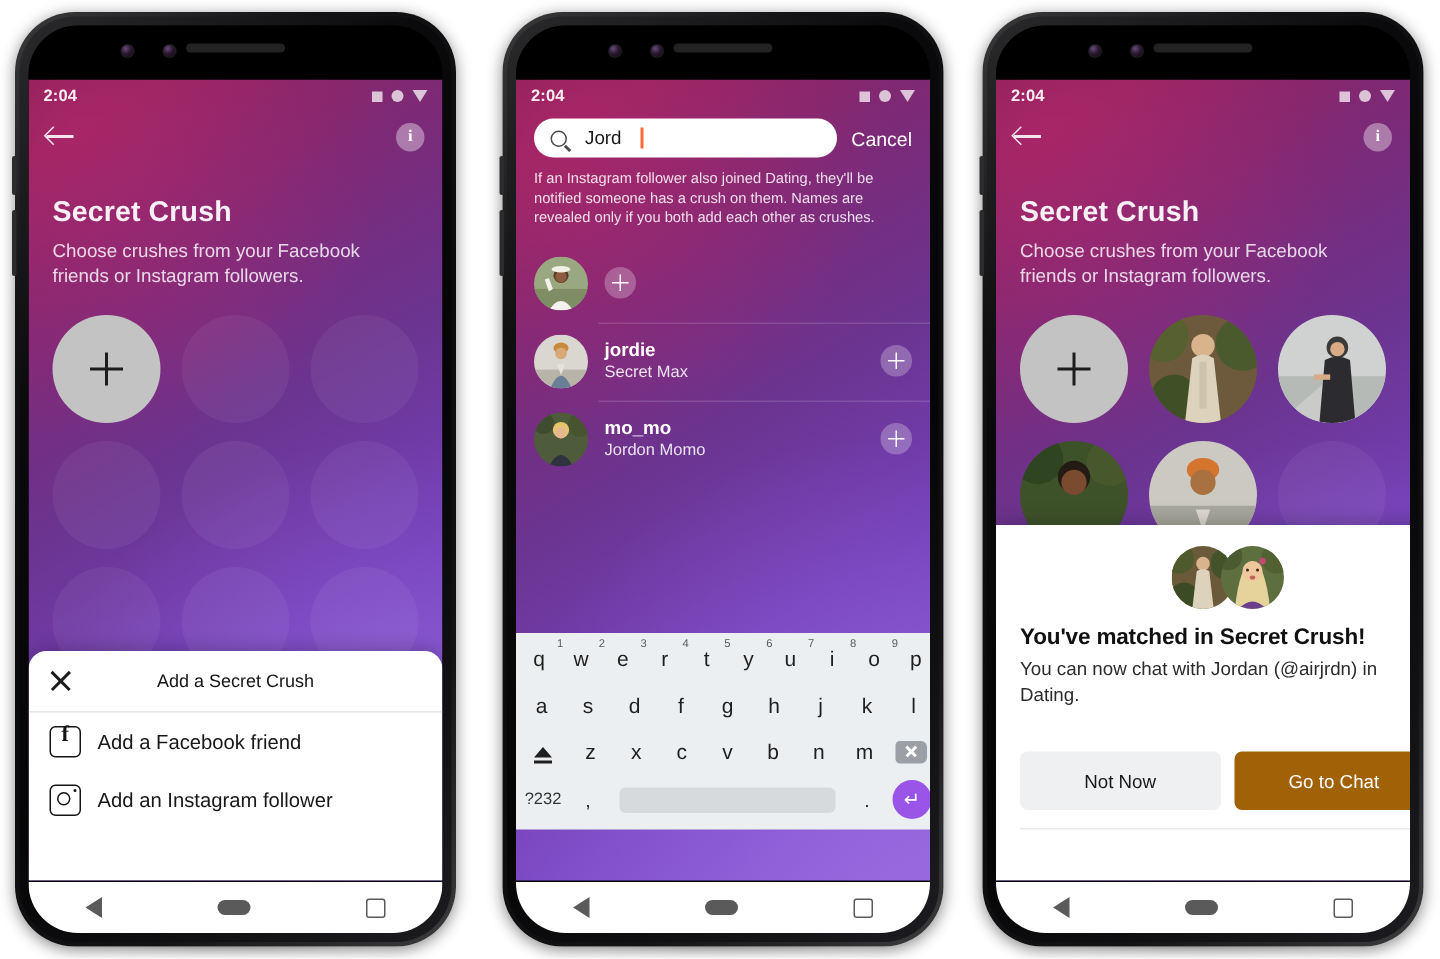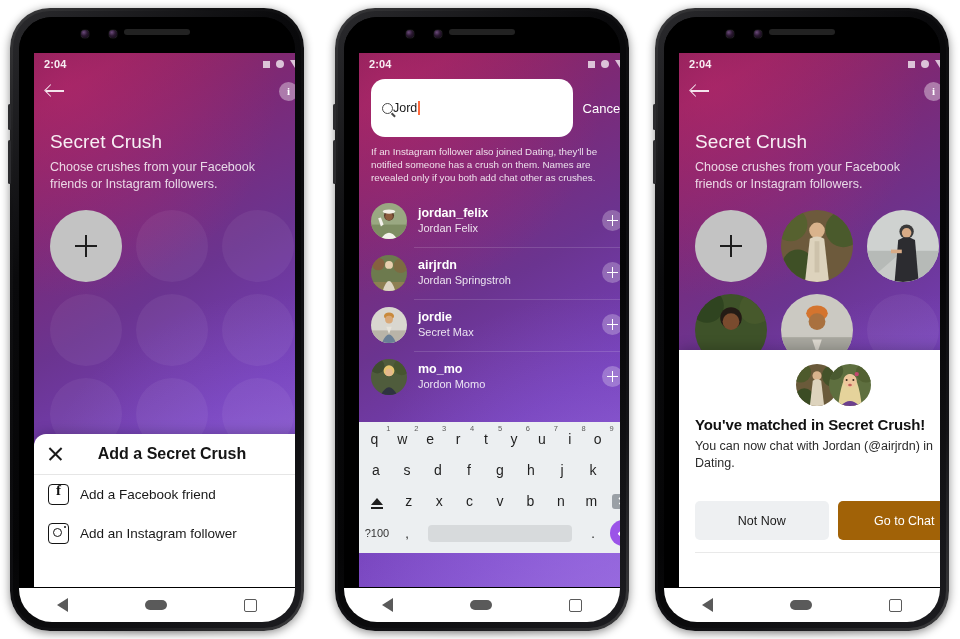--- a/index.html
+++ b/index.html
@@ -26,21 +26,21 @@
   .glass{position:absolute;left:9px;top:9px;width:276px;height:605px;border-radius:33px;background:#000;overflow:hidden;z-index:3;}
   .notchbar{position:absolute;left:0;top:0;width:100%;height:36px;background:#000;z-index:6;}
   .speaker{position:absolute;left:50%;transform:translateX(-50%);top:12px;width:66px;height:6px;border-radius:4px;background:#222;}
   .cam{position:absolute;top:13px;width:8px;height:8px;border-radius:50%;
        background:radial-gradient(circle at 35% 30%,#6a4a7a 0%,#2a1830 45%,#0c0710 100%);
        box-shadow:0 0 1px rgba(255,255,255,.55);}
   .cam.c1{left:62px}
   .cam.c2{left:90px}
   .grille{position:absolute;left:50%;transform:translateX(-50%);bottom:12px;width:78px;height:7px;border-radius:4px;background:#1d1d1f;z-index:6;}
 
-  .screen{position:absolute;left:15px;top:36px;width:276px;height:534px;overflow:hidden;z-index:4;
+  .screen{position:absolute;left:0;top:36px;width:276px;height:534px;overflow:hidden;z-index:4;
           background:linear-gradient(150deg,#7c1f52 0%,#8d2460 8%,#7b2a78 26%,#6b3490 45%,#7440b8 66%,#8352cc 85%,#9466d8 100%);}
   .screen::before{content:"";position:absolute;inset:0;
           background:radial-gradient(circle at 12% 6%,rgba(190,40,110,.55) 0%,rgba(190,40,110,0) 38%),
                      radial-gradient(circle at 86% 90%,rgba(160,115,235,.45) 0%,rgba(160,115,235,0) 45%);
           pointer-events:none;}
 
   
   .statusbar{position:relative;height:22px;display:flex;align-items:center;justify-content:space-between;
              padding:0 10px;z-index:5;}
   .clock{color:rgba(255,255,255,.92);font-size:11px;font-weight:700;letter-spacing:.1px;}
@@ -54,21 +54,21 @@
   .backarrow{width:20px;height:16px;position:relative;cursor:pointer;}
   .backarrow::before{content:"";position:absolute;left:0;top:7px;width:18px;height:1.8px;background:rgba(255,255,255,.88);}
   .backarrow::after{content:"";position:absolute;left:0;top:3px;width:8px;height:8px;
       border-left:1.8px solid rgba(255,255,255,.88);border-bottom:1.8px solid rgba(255,255,255,.88);transform:rotate(45deg);}
   .infobtn{width:19px;height:19px;border-radius:50%;background:rgba(255,255,255,.38);
       display:flex;align-items:center;justify-content:center;font-size:11px;font-weight:700;color:#fff;
       font-family:"Liberation Serif",serif;cursor:pointer;}
 
   
   .hero{position:relative;padding:24px 16px 0;z-index:5;}
-  .hero h1{margin:0 0 6px;font-size:19px;font-weight:400;color:rgba(255,255,255,.93);letter-spacing:.1px;}
+  .hero h1{margin:0 0 6px;font-size:19px;font-weight:700;color:rgba(255,255,255,.93);letter-spacing:.1px;}
   .hero p{margin:0;font-size:12.5px;line-height:16.5px;color:rgba(255,255,255,.82);max-width:215px;}
 
   
   .grid{position:relative;margin-top:18px;padding:0 16px;display:grid;grid-template-columns:repeat(3,1fr);
         gap:12px 14px;z-index:5;}
   .cell{width:100%;padding-top:100%;position:relative;border-radius:50%;}
   .cell .in{position:absolute;inset:0;border-radius:50%;overflow:hidden;}
   .cell.empty .in{background:rgba(255,255,255,.055);}
   .cell.add .in{background:#c3c3c3;display:flex;align-items:center;justify-content:center;cursor:pointer;}
   .plus{position:relative;width:22px;height:22px;}
@@ -85,32 +85,32 @@
   .nav-rec{width:11px;height:11px;border:1.6px solid #5a5a5a;border-radius:2px;cursor:pointer;}
 
   
   .sheet{position:absolute;left:0;bottom:0;width:276px;background:#fff;border-radius:12px 12px 0 0;z-index:8;
          box-shadow:0 -2px 12px rgba(0,0,0,.22);padding-bottom:34px;}
   .sheet-head{display:flex;align-items:center;height:40px;padding:0 14px;border-bottom:1px solid #e6e6e6;}
   .xclose{width:15px;height:15px;position:relative;cursor:pointer;flex:0 0 auto;}
   .xclose::before,.xclose::after{content:"";position:absolute;left:-1px;top:6.5px;width:17px;height:1.7px;background:#1b1b1b;}
   .xclose::before{transform:rotate(45deg)}
   .xclose::after{transform:rotate(-45deg)}
-  .sheet-title{flex:1;text-align:center;font-size:16px;font-weight:700;color:#151515;margin-right:15px;}
+  .sheet-title{flex:1;text-align:center;font-size:12px;font-weight:400;color:#151515;margin-right:15px;}
   .sheet-item{display:flex;align-items:center;gap:11px;padding:9px 14px;cursor:pointer;}
   .sheet-item span.lbl{font-size:13.5px;color:#181818;}
   .ic-box{width:19px;height:19px;border:1.6px solid #141414;border-radius:4px;position:relative;flex:0 0 auto;}
   .ic-fb::after{content:"f";position:absolute;left:0;right:0;top:-3px;text-align:center;font-size:15px;font-weight:700;
       color:#141414;font-family:"Liberation Serif",serif;}
   .ic-ig::before{content:"";position:absolute;left:4px;top:4px;width:7px;height:7px;border:1.6px solid #141414;border-radius:50%;}
   .ic-ig::after{content:"";position:absolute;right:2.5px;top:2px;width:2px;height:2px;border-radius:50%;background:#141414;}
 
   
   .searchrow{position:relative;display:flex;align-items:center;gap:10px;padding:4px 12px 8px;z-index:5;}
-  .searchbox{flex:1;height:26px;border-radius:14px;background:#fff;display:flex;align-items:center;gap:0;padding:16px 11px;cursor:text;}
+  .searchbox{flex:1;height:26px;border-radius:14px;background:#fff;display:flex;align-items:center;gap:12px;padding:0 11px;cursor:text;}
   .mag{width:9px;height:9px;border:1.6px solid #4a4a4a;border-radius:50%;position:relative;flex:0 0 auto;}
   .mag::after{content:"";position:absolute;right:-4px;bottom:-3px;width:5px;height:1.6px;background:#4a4a4a;transform:rotate(45deg);}
   .sq-val{font-size:12.5px;color:#181818;}
   .caret{width:1.5px;height:14px;background:#ff6a3d;margin-left:1px;}
   .cancel{font-size:13px;color:#fff;cursor:pointer;}
   .disclaimer{position:relative;padding:0 12px;font-size:9.8px;line-height:13.2px;color:rgba(255,255,255,.85);z-index:5;}
 
   .reslist{position:relative;margin-top:10px;z-index:5;}
   .resrow{display:flex;align-items:center;gap:11px;padding:8px 12px;position:relative;cursor:pointer;}
   .resrow+.resrow::before{content:"";position:absolute;left:55px;right:0;top:0;height:1px;background:rgba(255,255,255,.14);}
@@ -275,60 +275,39 @@
 
         <div class="searchrow">
           <div class="searchbox">
             <div class="mag"></div>
             <span class="sq-val">Jord</span>
             <div class="caret"></div>
           </div>
           <div class="cancel">Cancel</div>
         </div>
 
-        <div class="disclaimer">If an Instagram follower also joined Dating, they'll be notified someone has a crush on them. Names are revealed only if you both add chat other as crushes.</div>
+        <div class="disclaimer">If an Instagram follower also joined Dating, they'll be notified someone has a crush on them. Names are revealed only if you both add each other as crushes.</div>
 
         <div class="reslist">
 
           <div class="resrow">
             <div class="resav">
               <svg class="photo" viewBox="0 0 40 40">
                 <rect width="40" height="40" fill="#9aa882"></rect>
                 <rect y="24" width="40" height="16" fill="#7e8d63"></rect>
                 <circle cx="20" cy="14" r="5.6" fill="#5b3a2a"></circle>
                 <circle cx="20" cy="15" r="4.2" fill="#8c5c3e"></circle>
                 <ellipse cx="20" cy="9.5" rx="7" ry="2.4" fill="#f2efe6"></ellipse>
                 <path d="M11 40 q9 -14 18 0 z" fill="#f4f2ec"></path>
                 <path d="M11 26 l-3 -9 3 -1 3 8z" fill="#f4f2ec"></path>
               </svg>
             </div>
-            <div class="restxt">
-              <div class="resuser">jordan_felix</div>
-              <div class="resname">Jordan Felix</div>
-            </div>
             <div class="addbtn"></div>
           </div>
 
-          <div class="resrow">
-            <div class="resav">
-              <svg class="photo" viewBox="0 0 40 40">
-                <rect width="40" height="40" fill="#6d7a4e"></rect>
-                <rect y="30" width="40" height="10" fill="#8d7f52"></rect>
-                <circle cx="8" cy="10" r="7" fill="#86613f"></circle>
-                <circle cx="33" cy="12" r="8" fill="#7d6b41"></circle>
-                <circle cx="20" cy="11" r="4.4" fill="#e8cfae"></circle>
-                <path d="M13 40 q7 -22 14 0 z" fill="#ddd6c5"></path>
-              </svg>
-            </div>
-            <div class="restxt">
-              <div class="resuser">airjrdn</div>
-              <div class="resname">Jordan Springstroh</div>
-            </div>
-            <div class="addbtn"></div>
-          </div>
 
           <div class="resrow">
             <div class="resav">
               <svg class="photo" viewBox="0 0 40 40">
                 <rect width="40" height="40" fill="#d9d7d0"></rect>
                 <rect y="26" width="40" height="14" fill="#b9b4a8"></rect>
                 <ellipse cx="20" cy="10" rx="5.6" ry="4" fill="#c98a3c"></ellipse>
                 <circle cx="20" cy="14" r="4.3" fill="#d9a877"></circle>
                 <path d="M12 40 q8 -19 16 0 z" fill="#6a7f96"></path>
                 <path d="M17 22 l3 8 3 -8z" fill="#e7e3da"></path>
@@ -424,21 +403,21 @@
             <div class="key">c</div>
             <div class="key">v</div>
             <div class="key">b</div>
             <div class="key">n</div>
             <div class="key">m</div>
             <div class="key fn">
                 <div class="bksp"></div>
               </div>
           </div>
           <div class="krow">
-            <div class="key fn">?100</div>
+            <div class="key fn">?232</div>
             <div class="key comma">,</div>
             <div class="spacebar"></div>
             <div class="key period">.</div>
             <div class="enter">
               <div class="enterc">↵</div>
             </div>
           </div>
         </div>
       </div>
 

